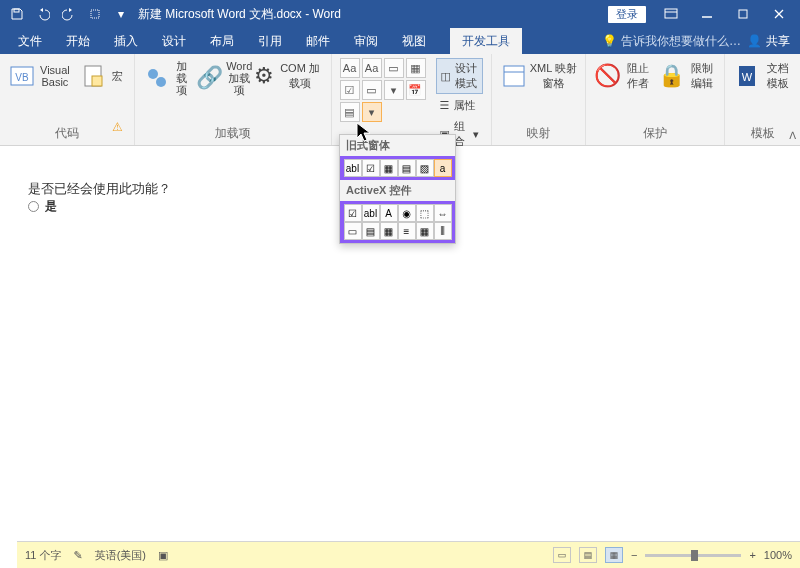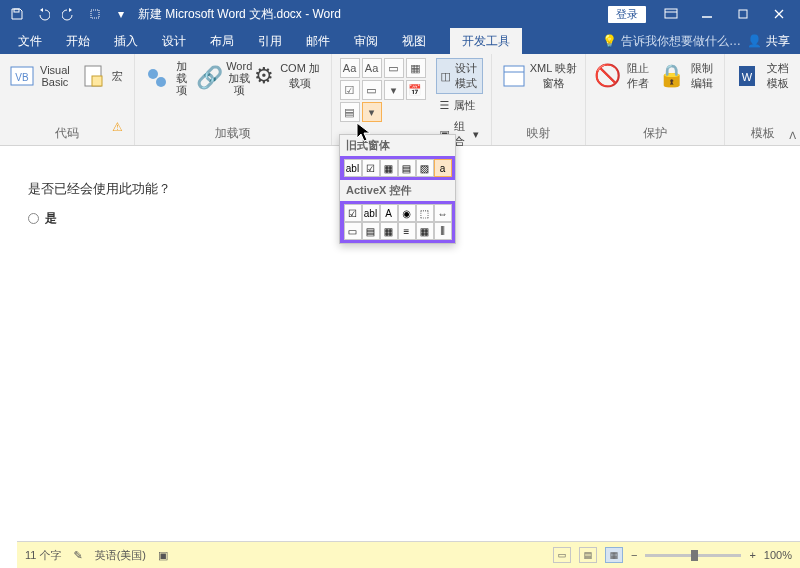--- a/index.html
+++ b/index.html
@@ -43,21 +43,21 @@
 .dd-header { padding: 3px 6px; color: #666; background: #f3f3f3; font-weight: bold; font-size: 11px; }
 .dd-grid { display: flex; flex-wrap: wrap; padding: 3px; gap: 0; justify-content: center; }
 .dd-ico { width: 18px; height: 18px; border: 1px solid #c9c9c9; display: flex; align-items: center; justify-content: center; font-size: 10px; background: #fcfcfc; }
 .dd-ico.sel { border: 1px solid #f8b153; background: #fde6c8; }
 
 
 .cursor { position: absolute; left: 356px; top: 122px; z-index: 30; pointer-events: none; }
 
 
 .doc { position: absolute; left: 0; top: 146px; right: 0; bottom: 22px; background: #fff; padding: 34px 28px; font-size: 13px; color: #333; }
-.doc-q { margin-bottom: 12px; }
+.doc-q { }
 .opt { display: flex; align-items: center; gap: 6px; font-size: 12px; }
 .radio { width: 11px; height: 11px; border: 1px solid #888; border-radius: 50%; display: inline-block; }
 
 
 .status { position: absolute; left: 17px; right: 0; bottom: 0; height: 27px; background: #fef9c3; border-top: 1px solid #d4d4d4; display: flex; align-items: center; font-size: 11px; color: #555; padding: 0 8px; gap: 12px; }
 .status-right { margin-left: auto; display: flex; align-items: center; gap: 8px; }
 .view-btn { width: 18px; height: 16px; border: 1px solid #c6c6c6; display: flex; align-items: center; justify-content: center; font-size: 9px; }
 .view-btn.act { background: #d7e4f2; border-color: #8fb3db; }
 .slider { width: 96px; height: 3px; background: #c6c6c6; position: relative; }
 .slider-thumb { position: absolute; top: -4px; left: 46px; width: 7px; height: 11px; background: #777; }

